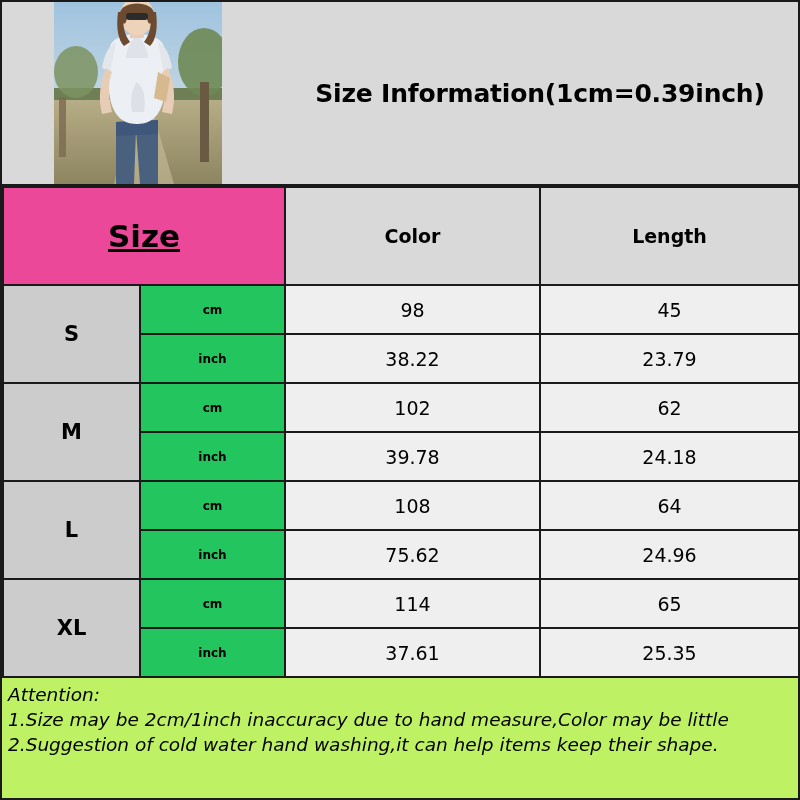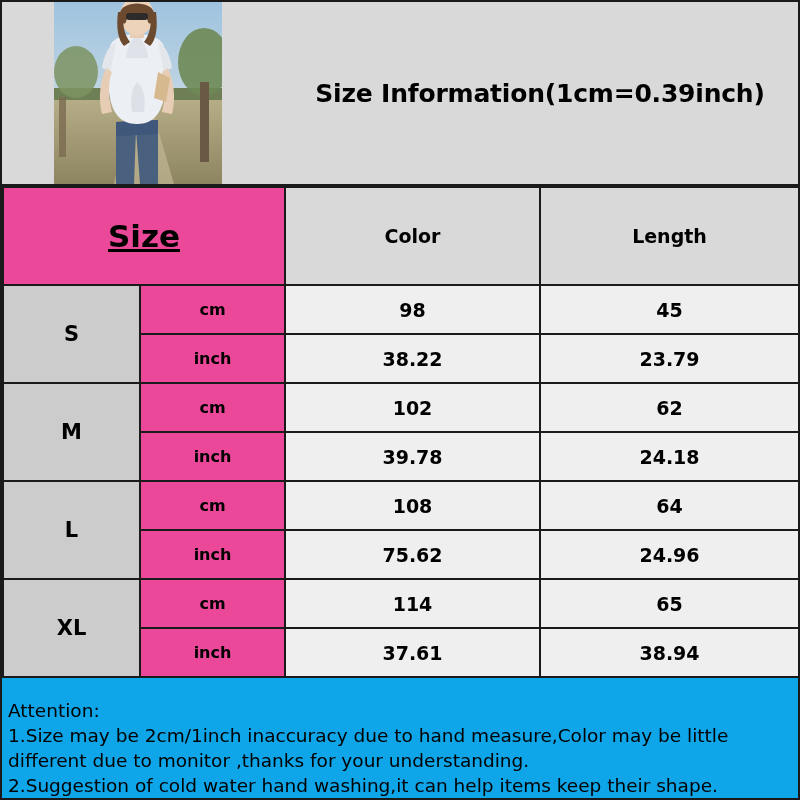--- a/index.html
+++ b/index.html
@@ -88,37 +88,38 @@
   }
   th.col-head {
     font-size: 19px;
     background: #d9d9d9;
   }
   td.size-cell {
     font-size: 21px;
     background: #cccccc;
   }
   td.unit-cell {
-    font-size: 16px;
-    background: #ec4899;
+    font-size: 12px;
+    background: #22c55e;
   }
   td.val-cell {
     font-size: 19px;
     background: #efefef;
     font-weight: normal;
   }
   tr.row-cm td, tr.row-inch td { height: 47px; }
-  tr.row-cm td.val-cell, tr.row-inch td.val-cell { font-weight: bold; }
+  tr.row-cm td.val-cell, tr.row-inch td.val-cell { font-weight: normal; }
 
   
   .attention {
     flex: 1 1 auto;
-    background: #0ea5e9;
-    padding: 20px 6px 0 6px;
+    background: #bef264;
+    padding: 4px 6px 0 6px;
     box-sizing: border-box;
+    font-style: italic;
   }
   .attention .line {
     font-size: 18.5px;
     line-height: 25px;
     color: #000;
     white-space: nowrap;
   }
   .attention .line.title { margin-bottom: 0px; }
 </style>
 </head>
@@ -229,25 +230,24 @@
 
       <tr class="row-cm">
         <td class="size-cell" rowspan="2">XL</td>
         <td class="unit-cell">cm</td>
         <td class="val-cell">114</td>
         <td class="val-cell">65</td>
       </tr>
       <tr class="row-inch">
         <td class="unit-cell">inch</td>
         <td class="val-cell">37.61</td>
-        <td class="val-cell">38.94</td>
+        <td class="val-cell">25.35</td>
       </tr>
     </tbody>
   </table>
 
   <div class="attention">
     <div class="line title">Attention:</div>
     <div class="line">1.Size may be 2cm/1inch inaccuracy due to hand measure,Color may be little</div>
-    <div class="line">different due to monitor ,thanks for your understanding.</div>
     <div class="line">2.Suggestion of cold water hand washing,it can help items keep their shape.</div>
   </div>
 
 </div>
 
 </body></html>

